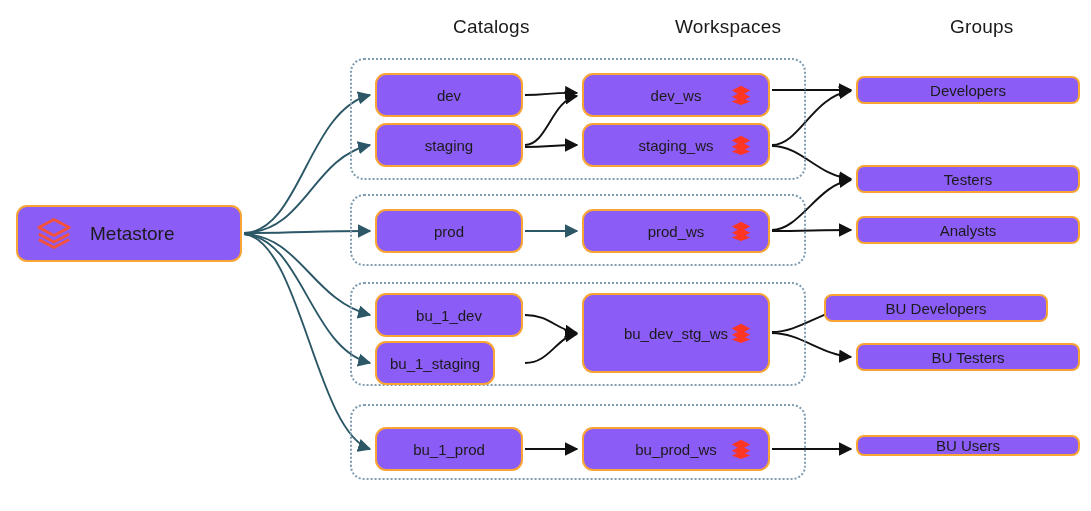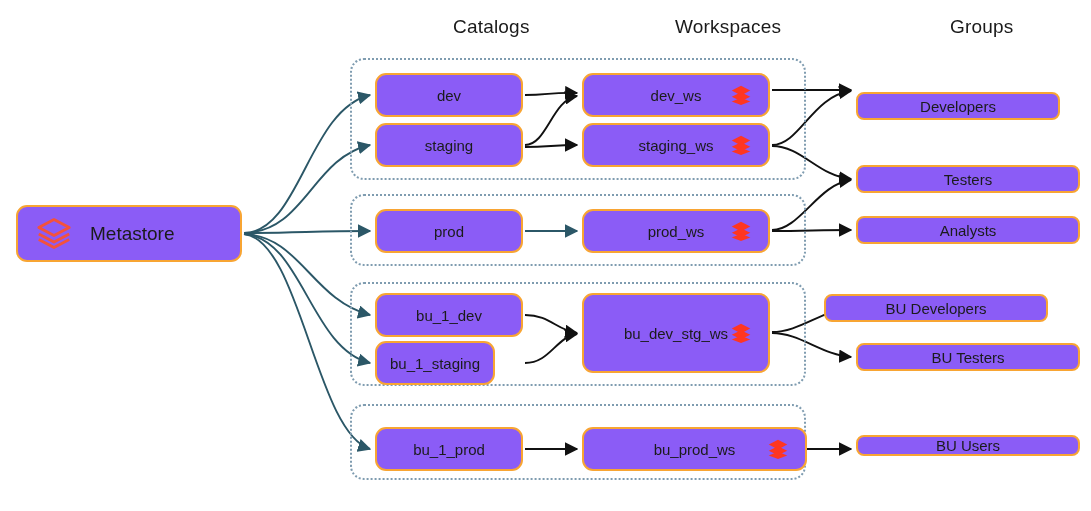--- a/index.html
+++ b/index.html
@@ -166,34 +166,34 @@
     <span class="ws-icon">
       <svg width="22" height="22" viewBox="0 0 100 100" aria-hidden="true">
         <g fill="#FF3621">
           <path d="M50 8 L92 30 L50 52 L8 30 Z"></path>
           <path d="M50 38 L92 58 L50 78 L8 58 Z"></path>
           <path d="M50 62 L92 80 L50 96 L8 80 Z"></path>
         </g>
       </svg>
     </span>
   </div>
-  <div class="node" style="left:582px;top:427px;width:225px;height:44px;">
+  <div class="node" style="left:582px;top:427px;width:188px;height:44px;">
     <span class="lbl">bu_prod_ws</span>
     <span class="ws-icon">
       <svg width="22" height="22" viewBox="0 0 100 100" aria-hidden="true">
         <g fill="#FF3621">
           <path d="M50 8 L92 30 L50 52 L8 30 Z"></path>
           <path d="M50 38 L92 58 L50 78 L8 58 Z"></path>
           <path d="M50 62 L92 80 L50 96 L8 80 Z"></path>
         </g>
       </svg>
     </span>
   </div>
 
-  <div class="node" style="left:856px;top:92px;width:204px;height:28px;border-radius:8px;">
+  <div class="node" style="left:856px;top:76px;width:224px;height:28px;border-radius:8px;">
     <span class="lbl">Developers</span>
   </div>
   <div class="node" style="left:856px;top:216px;width:224px;height:28px;border-radius:8px;">
     <span class="lbl">Analysts</span>
   </div>
   <div class="node" style="left:856px;top:165px;width:224px;height:28px;border-radius:8px;">
     <span class="lbl">Testers</span>
   </div>
   <div class="node" style="left:824px;top:294px;width:224px;height:28px;border-radius:8px;">
     <span class="lbl">BU Developers</span>

